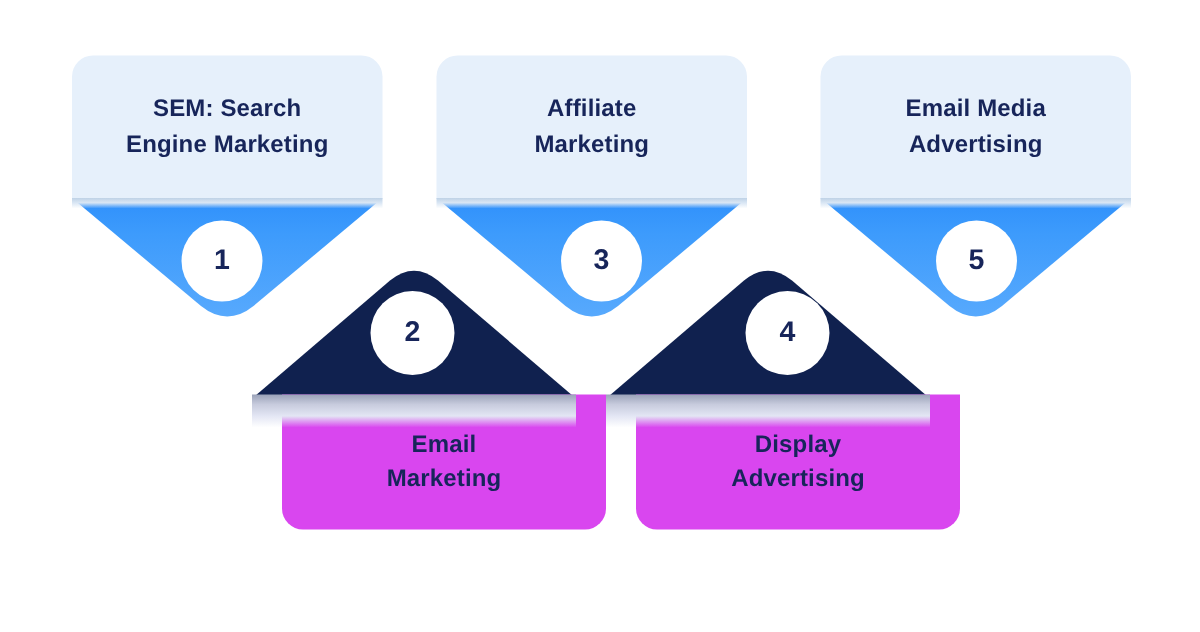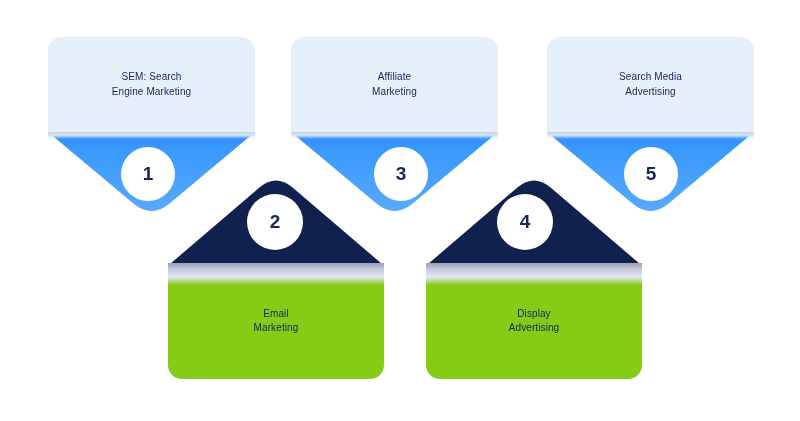--- a/index.html
+++ b/index.html
@@ -74,42 +74,43 @@
   }
   .step-down .peak svg {
     display: block;
     width: 100%;
     height: 100%;
     overflow: visible;
   }
   .step-down .card {
     position: absolute;
     top: 85px;
-    height: 116px;
-    background: #84cc16;
+    height: 90px;
+    background: #d946ef;
     border-radius: 0 0 14px 14px;
     box-sizing: border-box;
     display: flex;
     align-items: center;
     justify-content: center;
     z-index: 3;
+    margin-left: 20px;
   }
   .step-down .card-shadow {
     position: absolute;
     top: 85px;
     height: 22px;
     background: linear-gradient(to bottom, #9aa2b8 0%, #c7cbdd 30%, #e3e6f4 65%, rgba(238,240,251,0) 100%);
     z-index: 4;
     pointer-events: none;
   }
 
   
   .label {
-    font-size: 10px;
-    font-weight: normal;
+    font-size: 16px;
+    font-weight: bold;
     line-height: 1.45;
     text-align: center;
     color: #17255a;
     letter-spacing: 0.1px;
     white-space: pre-line;
     padding: 0 12px;
   }
 
   
   .badge {
@@ -185,21 +186,21 @@
     <div class="card">
       <div class="label">Affiliate
 Marketing</div>
     </div>
     <div class="card-shadow"></div>
   </div>
   <div class="badge" style="left:374px; top:147px; width:54px; height:54px;">
     <span>3</span>
   </div>
 
-  <div class="step step-down" style="left:428px; top:178px; width:212px; height:201px;">
+  <div class="step step-down" style="left:406px; top:178px; width:212px; height:201px;">
     <div class="peak">
       <svg viewBox="0 0 212 86" preserveAspectRatio="none" aria-hidden="true">
         <path d="M0,86 L90,9 Q106,-4 122,9 L212,86 Z" fill="#10214f"></path>
       </svg>
     </div>
     <div class="card-shadow" style="left:-2px; width:216px;"></div>
     <div class="card" style="left:-2px; width:216px;">
       <div class="label">Display
 Advertising</div>
     </div>
@@ -215,21 +216,21 @@
           <linearGradient id="g5" x1="0" y1="0" x2="0" y2="1">
             <stop offset="0" stop-color="#2f90fb"></stop>
             <stop offset="0.30" stop-color="#3d9bfc"></stop>
             <stop offset="1" stop-color="#57a9fd"></stop>
           </linearGradient>
         </defs>
         <path d="M0,0 L207,0 L121,72 Q103.5,86 86,72 Z" fill="url(#g5)"></path>
       </svg>
     </div>
     <div class="card">
-      <div class="label">Search Media
+      <div class="label">Email Media
 Advertising</div>
     </div>
     <div class="card-shadow"></div>
   </div>
   <div class="badge" style="left:624px; top:147px; width:54px; height:54px;">
     <span>5</span>
   </div>
 
 </div>
 

